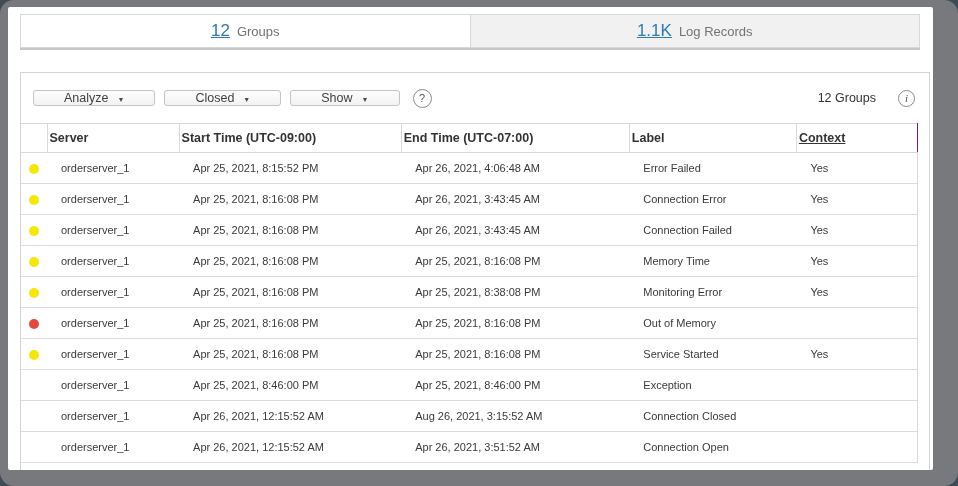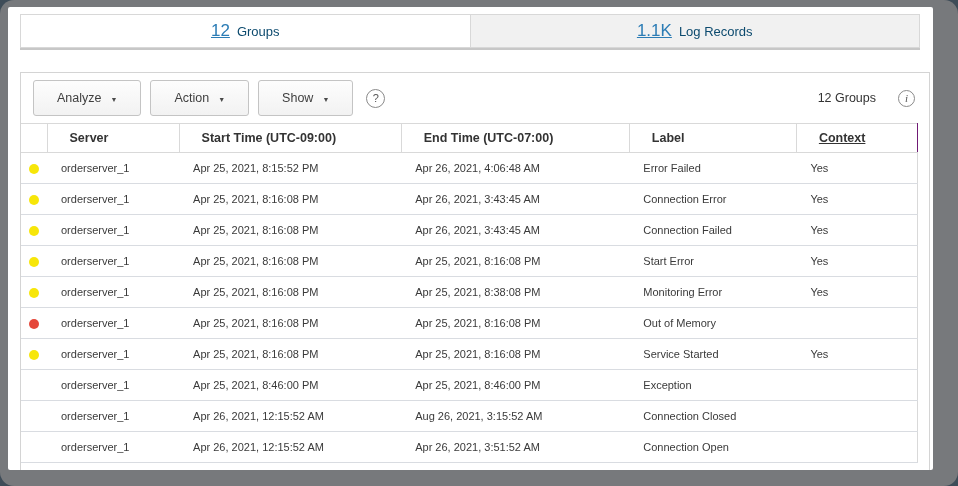--- a/index.html
+++ b/index.html
@@ -8,40 +8,40 @@
 
   .frame { position:absolute; inset:0; background:#77797c; border-radius:14px; }
   .window { position:absolute; left:8px; top:7px; right:25px; bottom:16px; background:#ffffff; border-radius:2px; overflow:hidden; }
 
   
   .tabstrip { position:absolute; left:12px; top:7px; right:13px; display:flex; border-bottom:2px solid #c7c7c7; }
   .tab { flex:1; height:34px; display:flex; align-items:center; justify-content:center; background:#f1f1f1; border:1px solid #d8d8d8; cursor:pointer; }
   .tab + .tab { border-left:none; }
   .tab.active { background:#ffffff; }
   .tab .count { color:#2b7cb5; text-decoration:underline; font-size:17px; margin-right:7px; }
-  .tab .tab-label { color:#0c4a6e; font-size:13px; }
+  .tab .tab-label { color:#737373; font-size:13px; }
 
   
   .panel { position:absolute; left:12px; top:65px; right:3px; bottom:0; background:#fff; border:1px solid #d4d4d4; border-bottom:none; overflow:hidden; }
 
   
   .toolbar { height:50px; display:flex; align-items:center; padding:0 14px 0 12px; }
-  .btn { display:inline-flex; align-items:center; gap:9px; height:36px; padding:0 23px; background:linear-gradient(#fdfdfd,#f2f2f2); border:1px solid #c4c4c4; border-radius:3px; font-size:12.5px; color:#3f3f3f; margin-right:9px; cursor:pointer; }
+  .btn { display:inline-flex; align-items:center; gap:9px; height:16px; padding:0 30px; background:linear-gradient(#fdfdfd,#f2f2f2); border:1px solid #c4c4c4; border-radius:3px; font-size:12.5px; color:#3f3f3f; margin-right:9px; cursor:pointer; }
   .caret { font-size:7px; color:#4a4a4a; transform:translateY(1px); }
   .circle-icon { width:19px; height:19px; border:1.6px solid #8a8a8a; border-radius:50%; display:inline-flex; align-items:center; justify-content:center; font-size:11px; color:#555; margin-left:4px; cursor:pointer; background:#fff; }
   .toolbar-spacer { flex:1; }
   .summary { font-size:12.5px; color:#333; margin-right:22px; }
   .info-icon { width:17px; height:17px; border:1.4px solid #8a8a8a; border-radius:50%; display:inline-flex; align-items:center; justify-content:center; cursor:pointer; }
   .info-icon i { font-family:"Liberation Serif","DejaVu Serif",serif; font-style:italic; font-size:11px; color:#555; }
 
   
   .grid-wrap { margin-right:11px; }
   table { width:100%; border-collapse:collapse; table-layout:fixed; }
   col.c0{width:26px;} col.c1{width:132px;} col.c2{width:222px;} col.c3{width:228px;} col.c4{width:167px;} col.c5{width:121px;}
-  thead th { border:1px solid #d9d9d9; border-left:none; background:#fff; font-size:12.5px; font-weight:bold; color:#333; text-align:left; padding:7px 8px 7px 22px; height:29px; cursor:pointer; }
+  thead th { border:1px solid #d9d9d9; border-left:none; background:#fff; font-size:12.5px; font-weight:bold; color:#333; text-align:left; padding:7px 8px 7px 2px; height:29px; cursor:pointer; }
   thead th:first-child { border-left:none; }
   thead th:last-child { border-right:1px solid #701a75;text-decoration:underline; }
   tbody td { border-bottom:1px solid #d9dce1; font-size:11px; color:#3a3a3a; padding:8px 8px 8px 14px; height:31px; white-space:nowrap; overflow:hidden; }
   tbody td:last-child { border-right:1px solid #d9d9d9; }
   td.c-dot { padding:0; text-align:center; }
   .dot { display:inline-block; width:10px; height:10px; border-radius:50%; vertical-align:middle; }
   .dot.warning { background:#f7e609; }
   .dot.error { background:#e5473a; }
   tbody tr { cursor:pointer; }
 </style>
@@ -63,21 +63,21 @@
     </div>
 
     <div class="panel">
 
       <div class="toolbar">
         <button class="btn">
           <span>Analyze</span>
           <span class="caret">▼</span>
         </button>
         <button class="btn">
-          <span>Action</span>
+          <span>Closed</span>
           <span class="caret">▼</span>
         </button>
         <button class="btn">
           <span>Show</span>
           <span class="caret">▼</span>
         </button>
         <span class="circle-icon">?</span>
         <span class="toolbar-spacer"></span>
         <span class="summary">12 Groups</span>
         <span class="info-icon">
@@ -132,21 +132,21 @@
                 <td>Apr 26, 2021, 3:43:45 AM</td>
                 <td>Connection Failed</td>
                 <td>Yes</td>
               </tr>
 
               <tr>
                 <td class="c-dot"><span class="dot warning"></span></td>
                 <td>orderserver_1</td>
                 <td>Apr 25, 2021, 8:16:08 PM</td>
                 <td>Apr 25, 2021, 8:16:08 PM</td>
-                <td>Start Error</td>
+                <td>Memory Time</td>
                 <td>Yes</td>
               </tr>
 
               <tr>
                 <td class="c-dot"><span class="dot warning"></span></td>
                 <td>orderserver_1</td>
                 <td>Apr 25, 2021, 8:16:08 PM</td>
                 <td>Apr 25, 2021, 8:38:08 PM</td>
                 <td>Monitoring Error</td>
                 <td>Yes</td>

